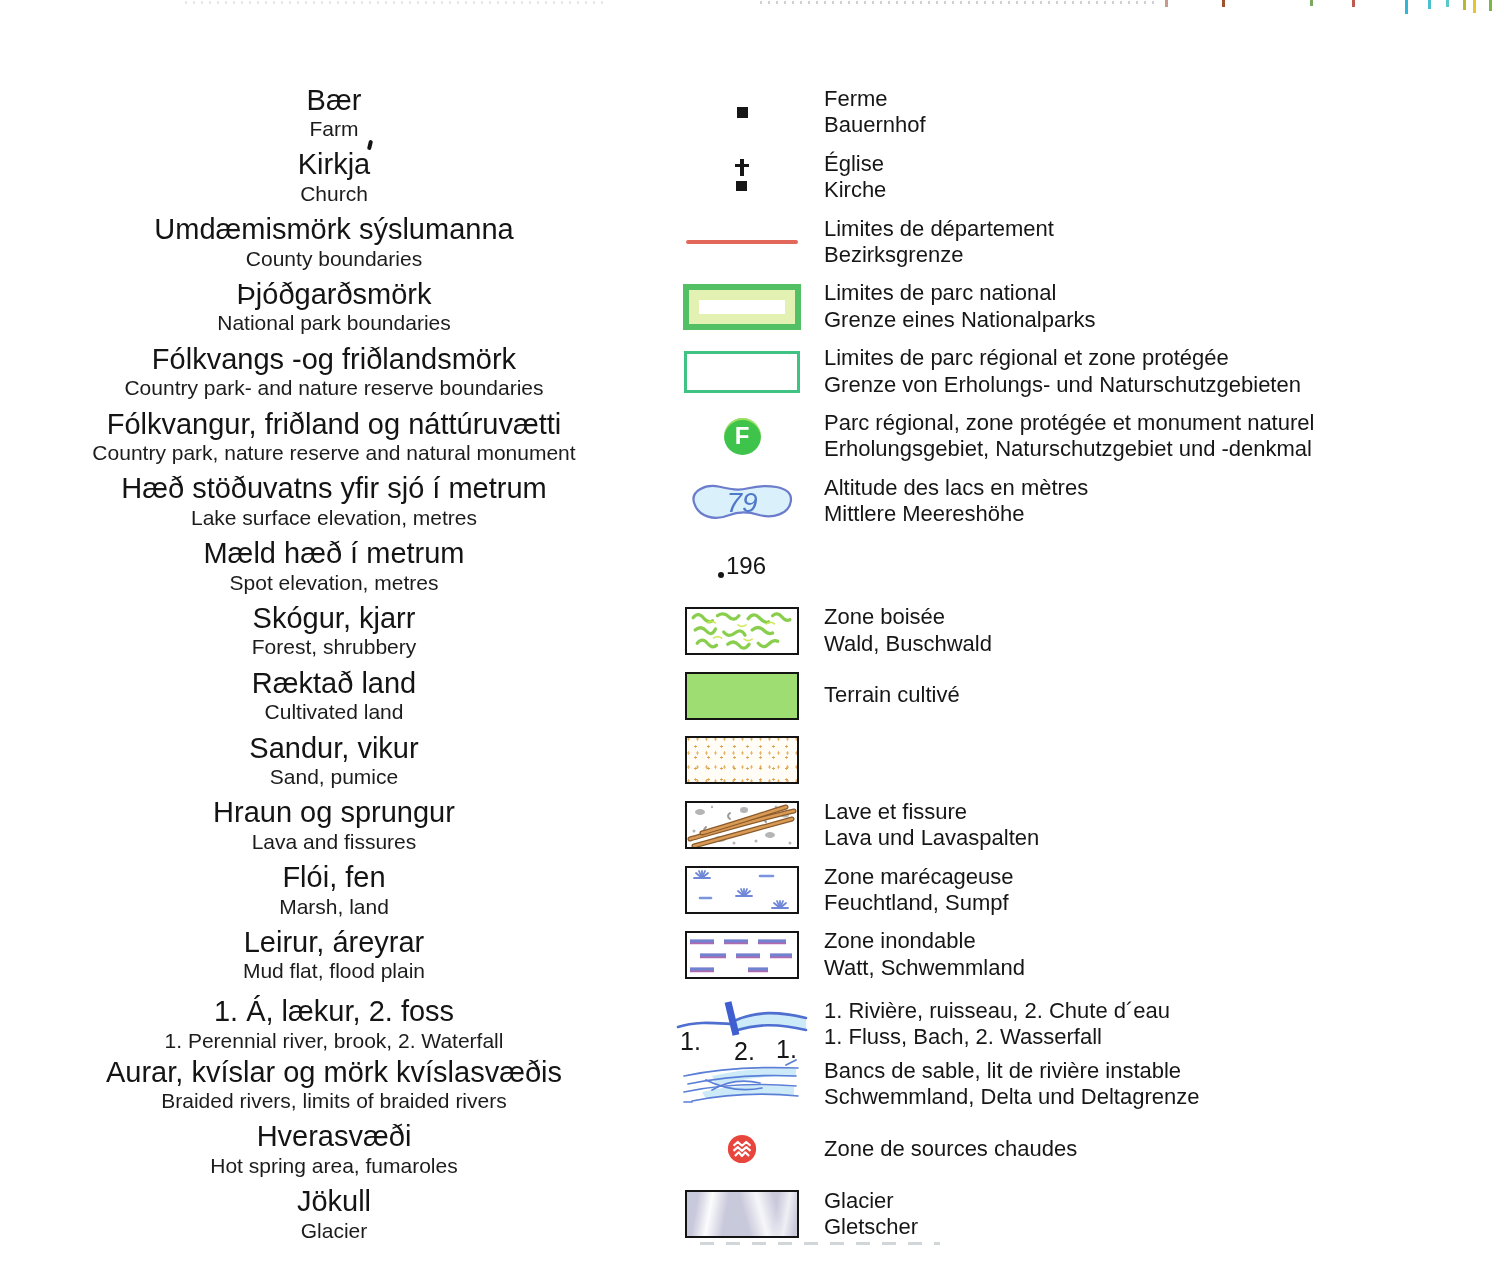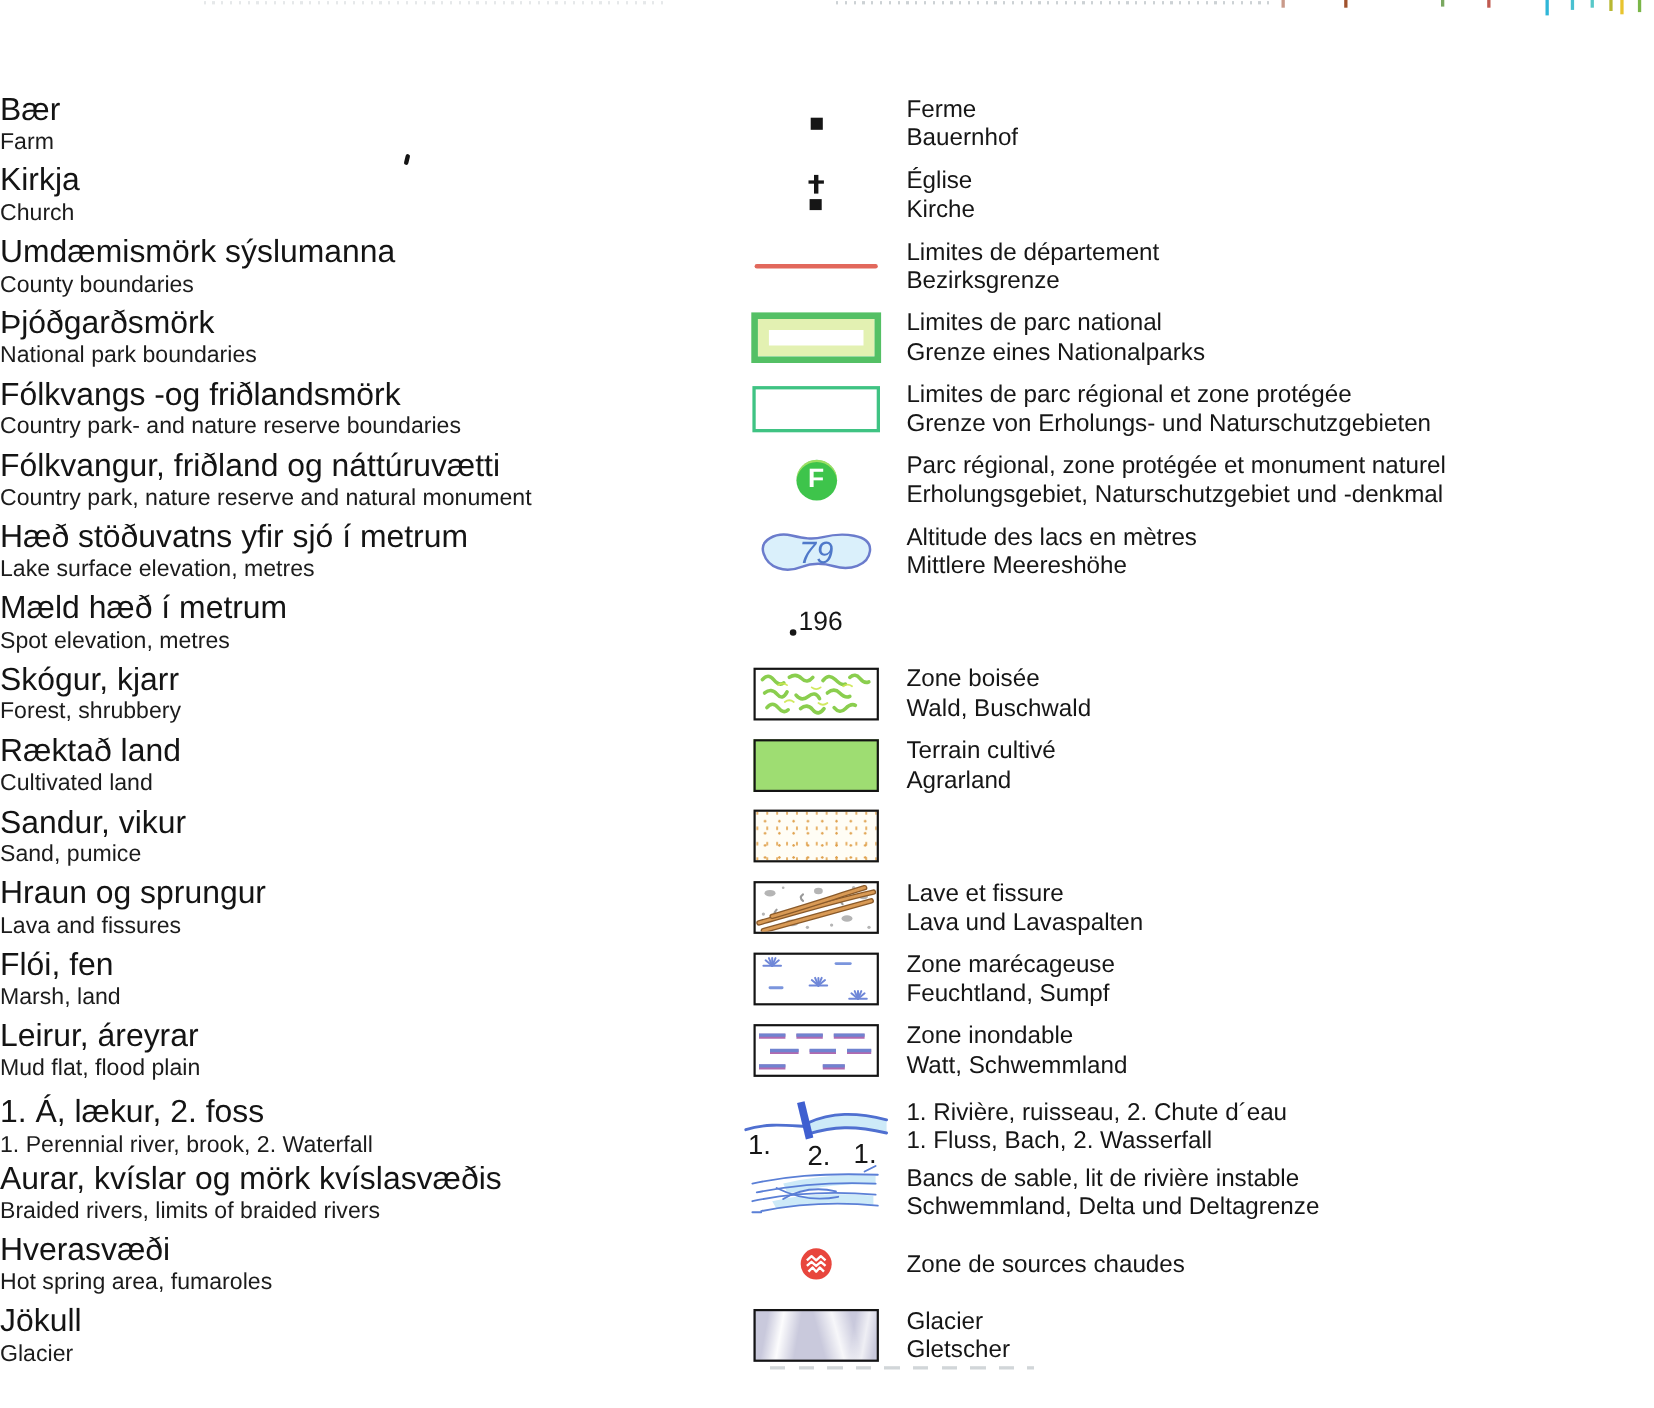--- a/index.html
+++ b/index.html
@@ -6,21 +6,21 @@
   body{
     width:1504px;height:1280px;position:relative;overflow:hidden;
     font-family:"Liberation Sans", sans-serif;color:#151515;
     -webkit-font-smoothing:antialiased;
   }
   .legend{position:absolute;top:80px;left:0;width:1504px;}
   .row{
     display:grid;grid-template-columns:674px 136px auto;
     align-items:center;height:64.8px;
   }
-  .names{text-align:left;padding-right:6px;}
+  .names{text-align:center;padding-right:6px;}
   .is{font-size:29px;line-height:1.05;color:#141414;}
   .en{font-size:21px;line-height:1.1;margin-top:2px;color:#1c1c1c;}
   .desc{padding-left:14px;}
   .fr,.de{font-size:22px;line-height:1.2;color:#161616;}
   .sym{display:flex;align-items:center;justify-content:center;position:relative;overflow:visible;}
 
   
   .farm-sq{width:11px;height:11px;background:#161616;}
   .church{position:relative;width:20px;height:36px;}
   .church .ch-v{position:absolute;left:8px;top:0;width:3.5px;height:17px;background:#161616;}
@@ -272,21 +272,20 @@
   <div class="row">
     <div class="names">
       <div class="is">Ræktað land</div>
       <div class="en">Cultivated land</div>
     </div>
     <div class="sym">
         <div class="swatch cultivated"></div>
       </div>
     <div class="desc">
       <div class="fr">Terrain cultivé</div>
-      <div class="de">Agrarland</div>
     </div>
   </div>
 
   <div class="row">
     <div class="names">
       <div class="is">Sandur, vikur</div>
       <div class="en">Sand, pumice</div>
     </div>
     <div class="sym">
         <div class="swatch sand"></div>

